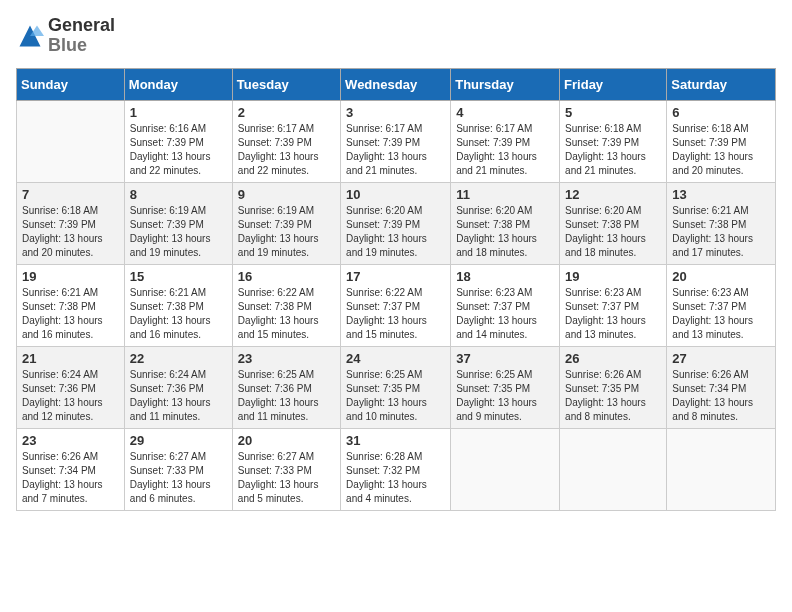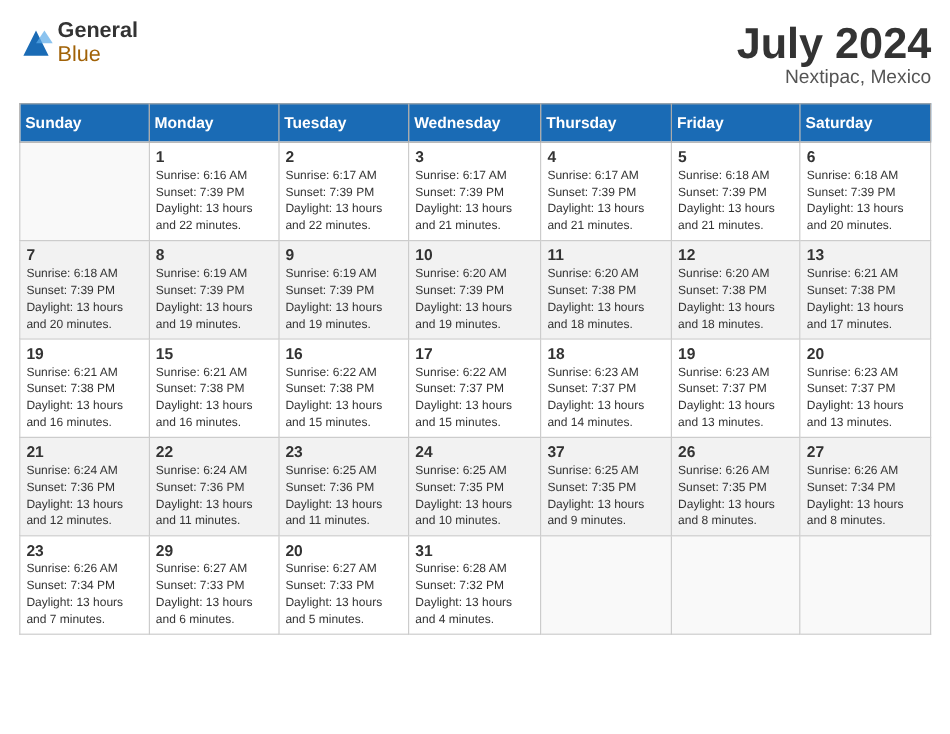--- a/index.html
+++ b/index.html
@@ -26,22 +26,22 @@
       flex-direction: column;
       line-height: 1.1;
     }
     .logo-general {
       font-size: 18px;
       font-weight: bold;
       color: #333;
     }
     .logo-blue {
       font-size: 18px;
-      font-weight: normal;
-      color: #a16207;
+      font-weight: bold;
+      color: #737373;
     }
     .logo-icon {
       width: 28px;
       height: 28px;
     }
     .title-area {
       text-align: right;
     }
     .month-title {
       font-size: 36px;
@@ -108,24 +108,20 @@
   <div class="logo">
     <svg class="logo-icon" viewBox="0 0 32 32">
       <polygon points="4,28 16,4 28,28" fill="#1a6bb5"></polygon>
       <polygon points="16,16 24,4 32,16" fill="#5aaae8" opacity="0.7"></polygon>
     </svg>
     <div class="logo-text">
       <span class="logo-general">General</span>
       <span class="logo-blue">Blue</span>
     </div>
   </div>
-  <div class="title-area">
-    <div class="month-title">July 2024</div>
-    <div class="location-title">Nextipac, Mexico</div>
-  </div>
 </div>
 
 <table class="calendar">
   <thead>
     <tr>
     <th>Sunday</th>
         <th>Monday</th>
         <th>Tuesday</th>
         <th>Wednesday</th>
         <th>Thursday</th>

